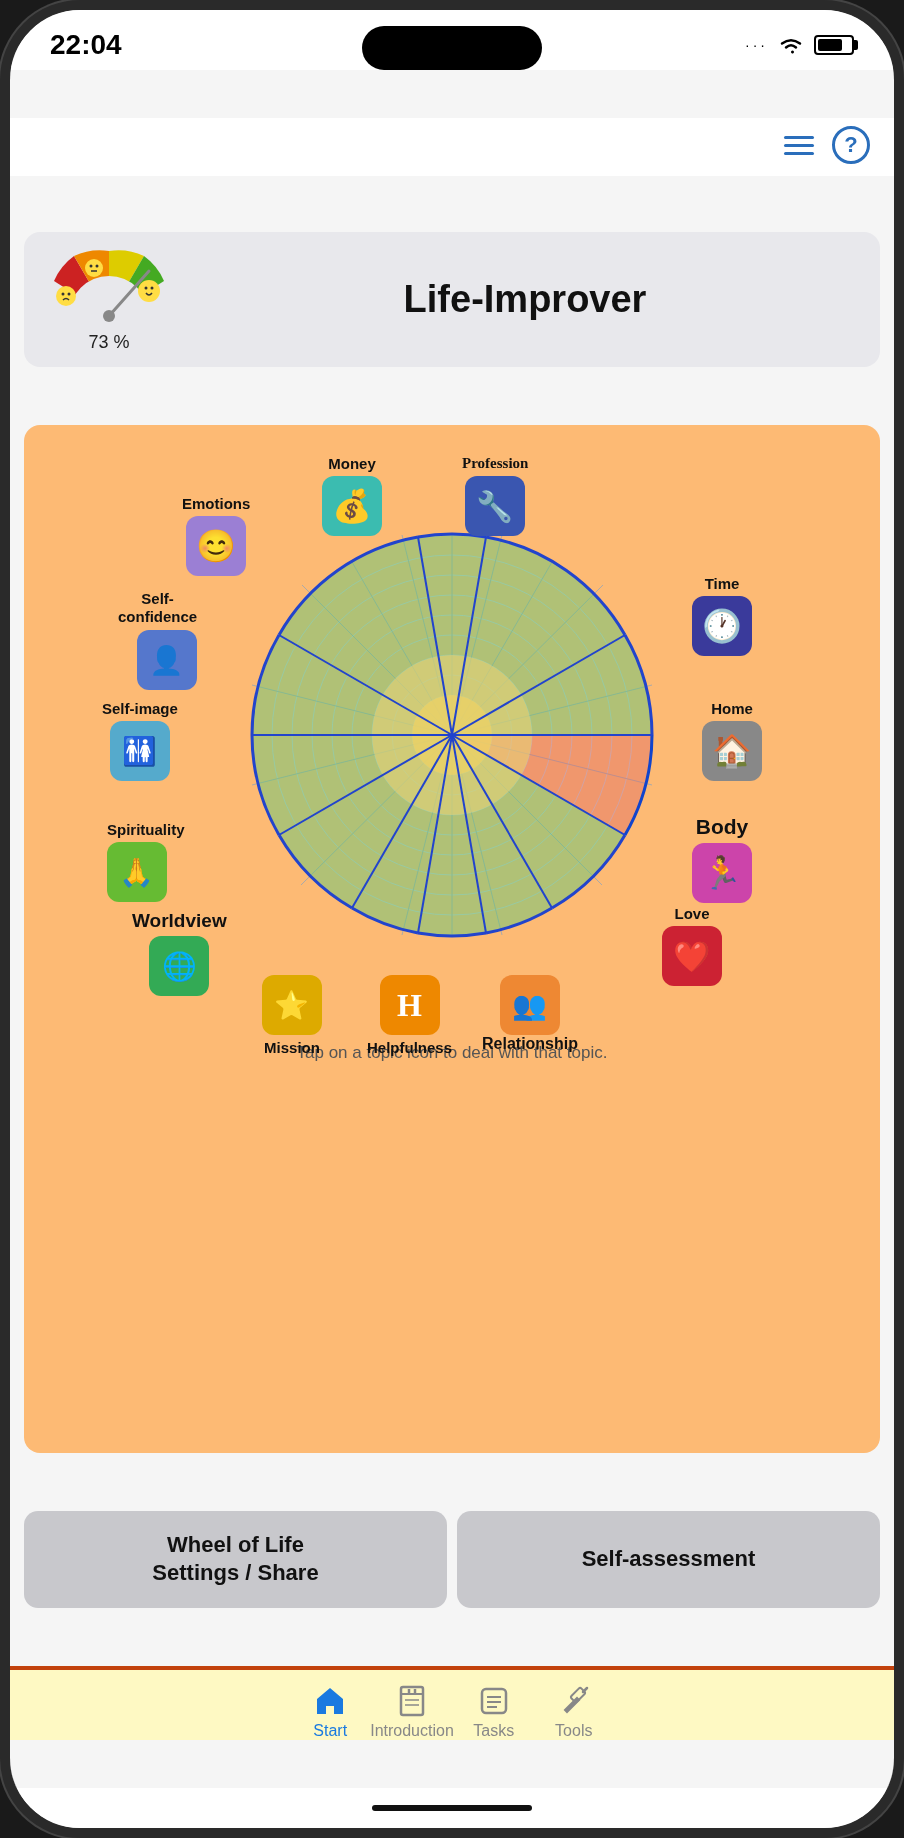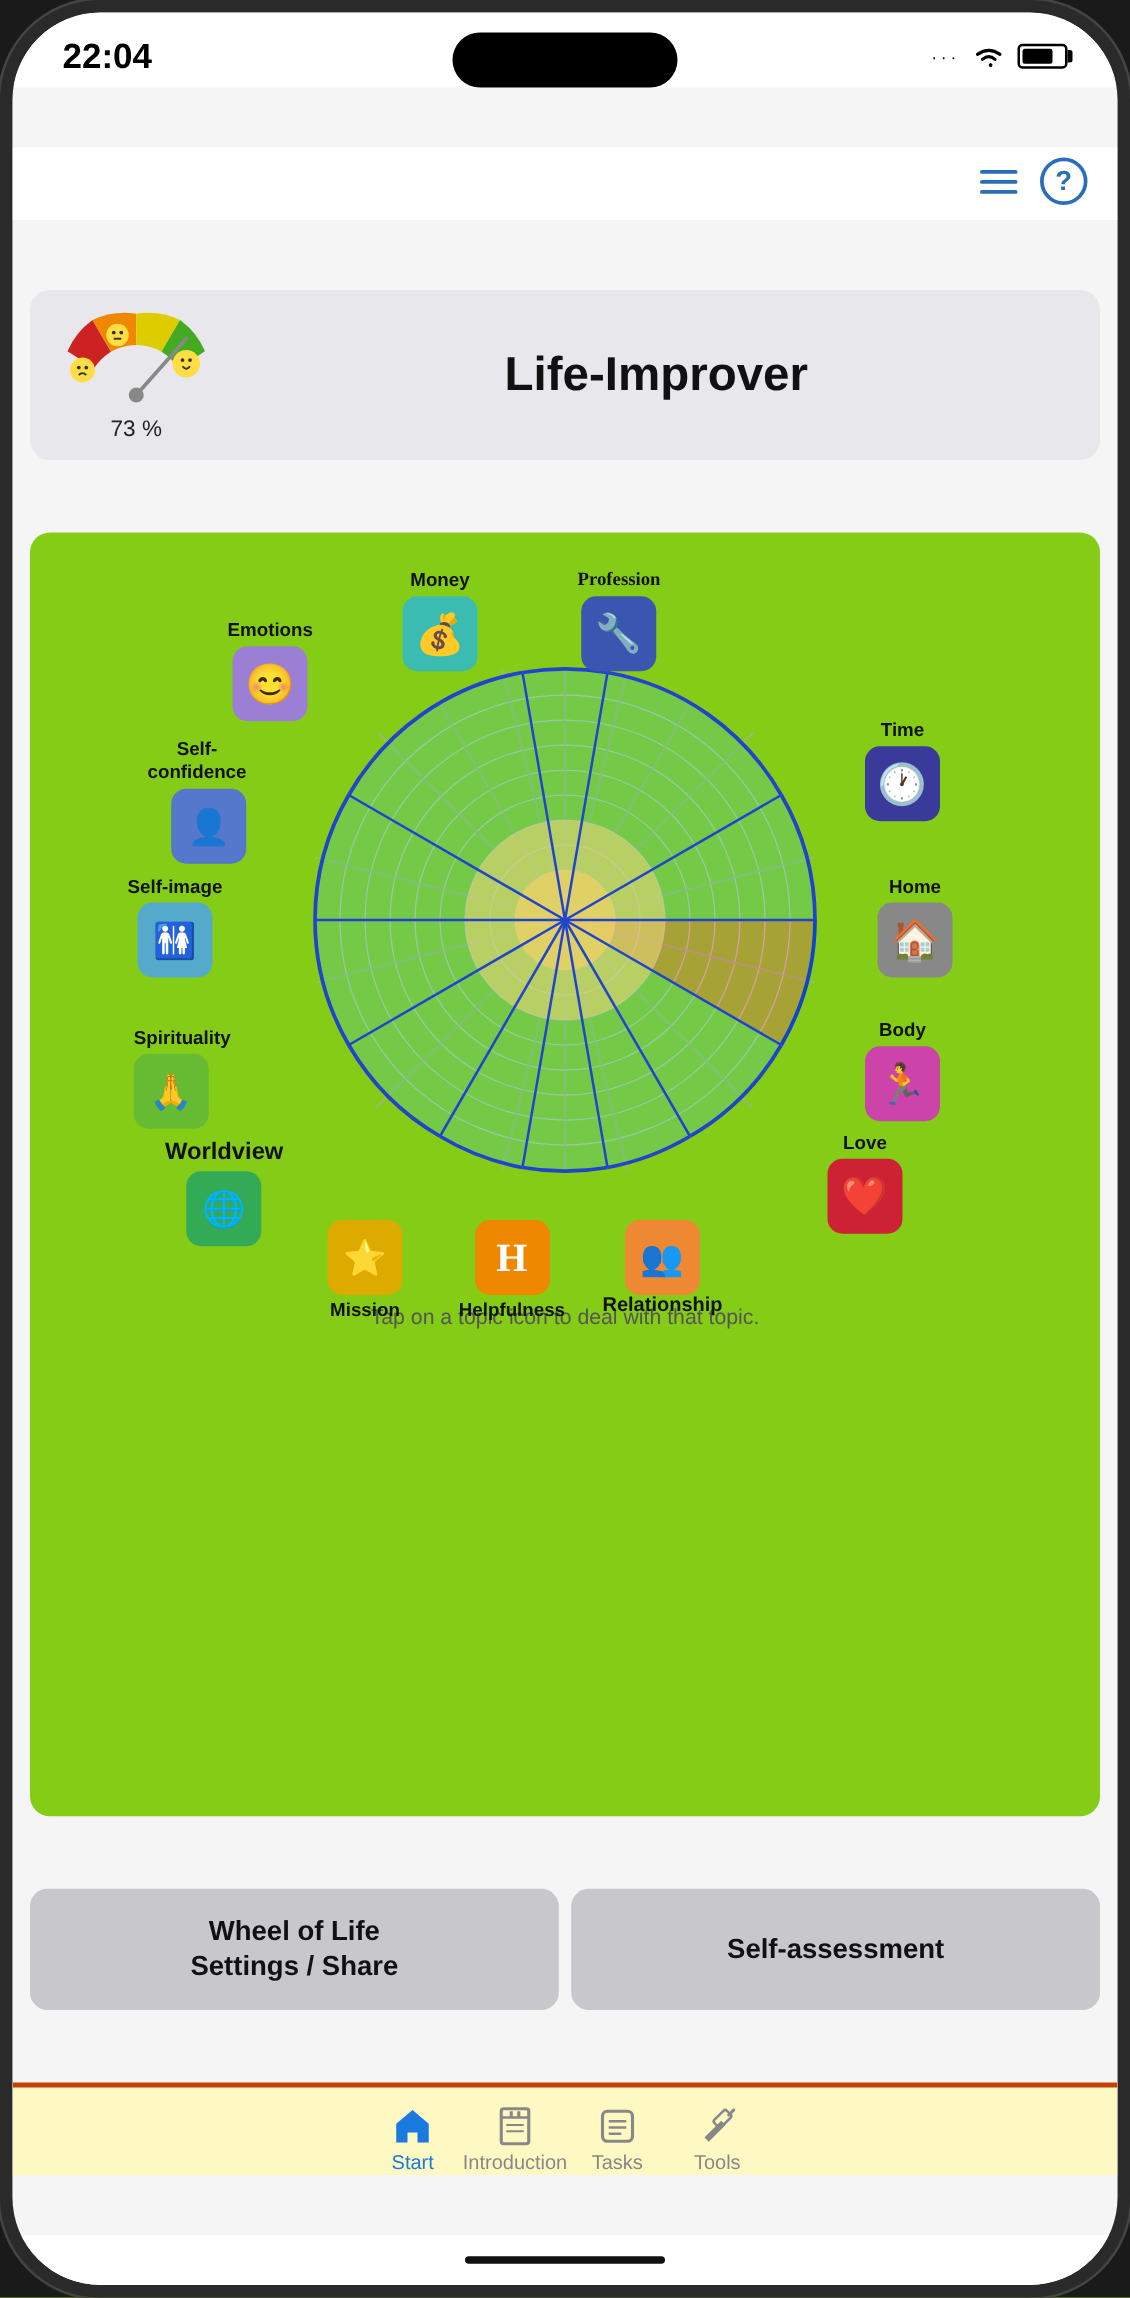--- a/index.html
+++ b/index.html
@@ -142,21 +142,21 @@
     .app-title {
       font-size: 38px;
       font-weight: 800;
       color: #111;
       flex: 1;
       text-align: center;
     }
     
     .main-area {
       flex: 1;
-      background: #84cc16;
+      background: #fdba74;
       margin: 10px 14px 10px 14px;
       border-radius: 16px;
       display: flex;
       flex-direction: column;
       align-items: center;
       padding: 20px 10px 16px 10px;
       position: relative;
       overflow: hidden;
     }
     .tap-hint {
@@ -414,21 +414,21 @@
           <div style="font-size:15px; font-weight:700; color:#111; margin-bottom:4px;">Home</div>
           <div style="width:60px; height:60px; background:#888; border-radius:12px; display:flex; align-items:center; justify-content:center; font-size:32px;">🏠</div>
         </div>
 
         <div style="position:absolute; top:255px; left:0px; display:flex; flex-direction:column; align-items:center; cursor:pointer;">
           <div style="font-size:15px; font-weight:700; color:#111; margin-bottom:4px;text-align:right;">Self-image</div>
           <div style="width:60px; height:60px; background:#55aacc; border-radius:12px; display:flex; align-items:center; justify-content:center; font-size:28px; color:white;">🚻</div>
         </div>
 
         <div style="position:absolute; top:370px; left:590px; display:flex; flex-direction:column; align-items:center; cursor:pointer;">
-          <div style="font-size:15px; font-weight:700; color:#111; margin-bottom:4px;">Body</div>
+          <div style="font-size:21px; font-weight:700; color:#111; margin-bottom:4px;">Body</div>
           <div style="width:60px; height:60px; background:#cc44aa; border-radius:12px; display:flex; align-items:center; justify-content:center; font-size:32px; color:white;">🏃</div>
         </div>
 
         <div style="position:absolute; top:376px; left:5px; display:flex; flex-direction:column; align-items:flex-start; cursor:pointer;">
           <div style="font-size:15px; font-weight:700; color:#111; margin-bottom:4px;">Spirituality</div>
           <div style="width:60px; height:60px; background:#66bb33; border-radius:12px; display:flex; align-items:center; justify-content:center; font-size:28px;">🙏</div>
         </div>
 
         <div style="position:absolute; top:460px; left:560px; display:flex; flex-direction:column; align-items:center; cursor:pointer;">
           <div style="font-size:15px; font-weight:700; color:#111; margin-bottom:4px;">Love</div>

